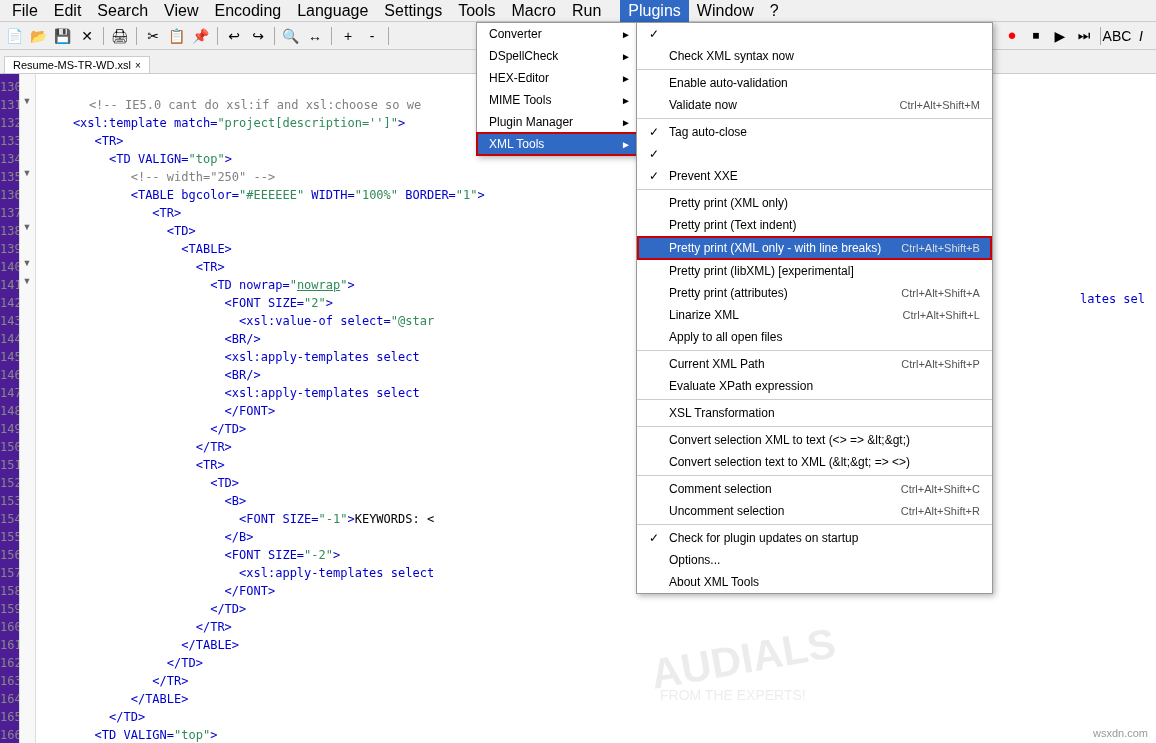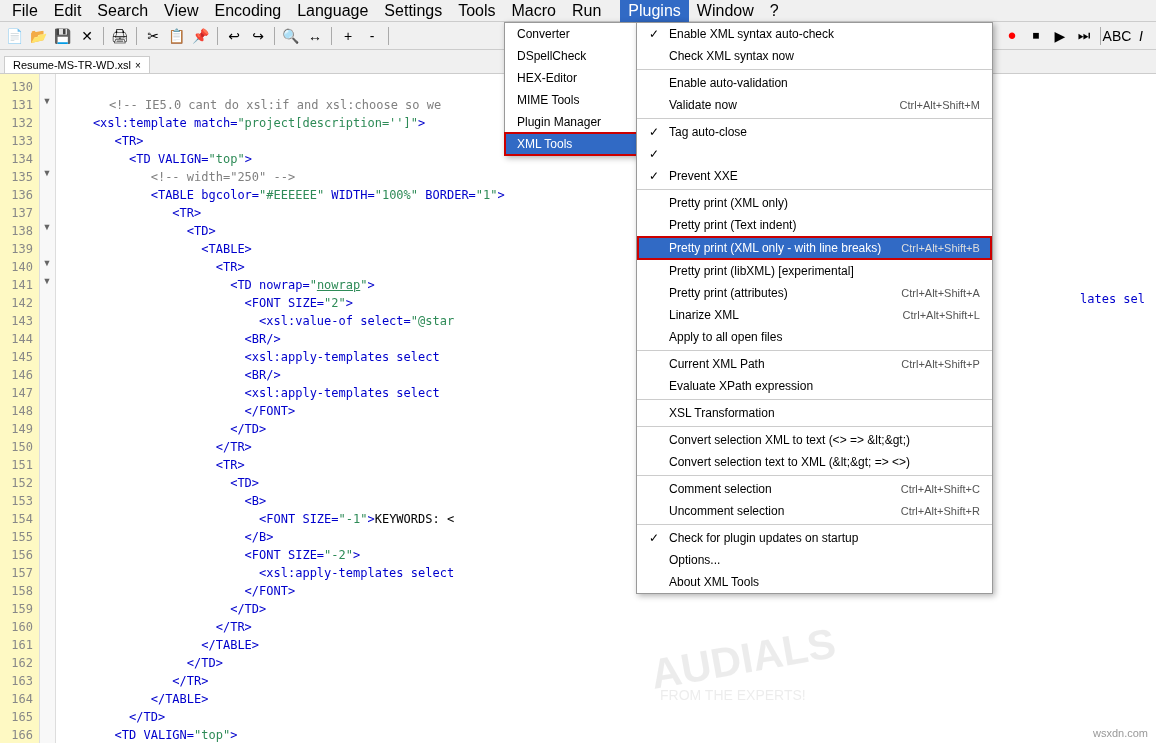--- a/index.html
+++ b/index.html
@@ -84,22 +84,22 @@
     }
 
     
     .editor-area {
       display: flex;
       height: calc(743px - 22px - 28px - 24px);
       background: white;
       overflow: hidden;
     }
     .line-numbers {
-      width: 40px;
-      background: #fef9c3;
+      width: 20px;
+      background: #4c1d95;
       border-right: 1px solid #ddd;
       padding: 4px 0;
       font-family: Consolas, monospace;
       font-size: 12px;
       color: #888;
       overflow: hidden;
     }
     .line-num {
       height: 18px;
       line-height: 18px;
@@ -135,21 +135,21 @@
       white-space: nowrap;
     }
     .xml-tag { color: #0000cc; margin-top: 40px; }
     .xml-value { color: #2e8b57; }
     .xml-comment { color: #808080; }
 
     
     .plugins-menu {
       position: absolute;
       top: 22px;
-      left: 504px;
+      left: 476px;
       background: white;
       border: 1px solid #999;
       box-shadow: 2px 2px 6px rgba(0,0,0,0.3);
       z-index: 100;
       min-width: 180px;
     }
     .plugins-menu-item {
       display: flex;
       align-items: center;
       justify-content: space-between;
@@ -521,21 +521,20 @@
   <div class="plugins-menu-item xml-tools-highlighted" style="background:#316ac5; color:white; outline:2px solid #cc0000; outline-offset:-1px;">
     <span>XML Tools</span>
     <span class="submenu-arrow">►</span>
   </div>
 </div>
 
 <div class="xml-tools-menu">
 
   <div class="xml-menu-item">
     <span class="check-col"><span class="checkmark">✓</span></span>
-    <span class="label-col">Enable XML syntax auto-check</span>
     <span class="shortcut-col"></span>
   </div>
 
   <div class="xml-menu-item">
     <span class="check-col"></span>
     <span class="label-col">Check XML syntax now</span>
     <span class="shortcut-col"></span>
   </div>
   <div class="xml-sep"></div>
 

